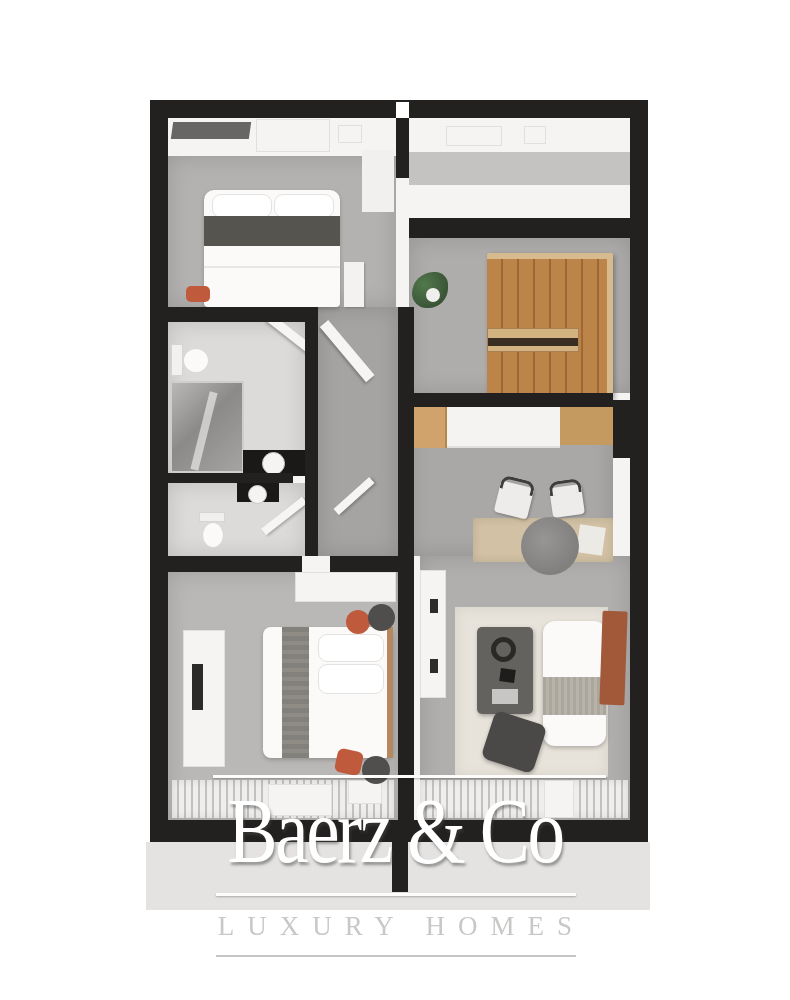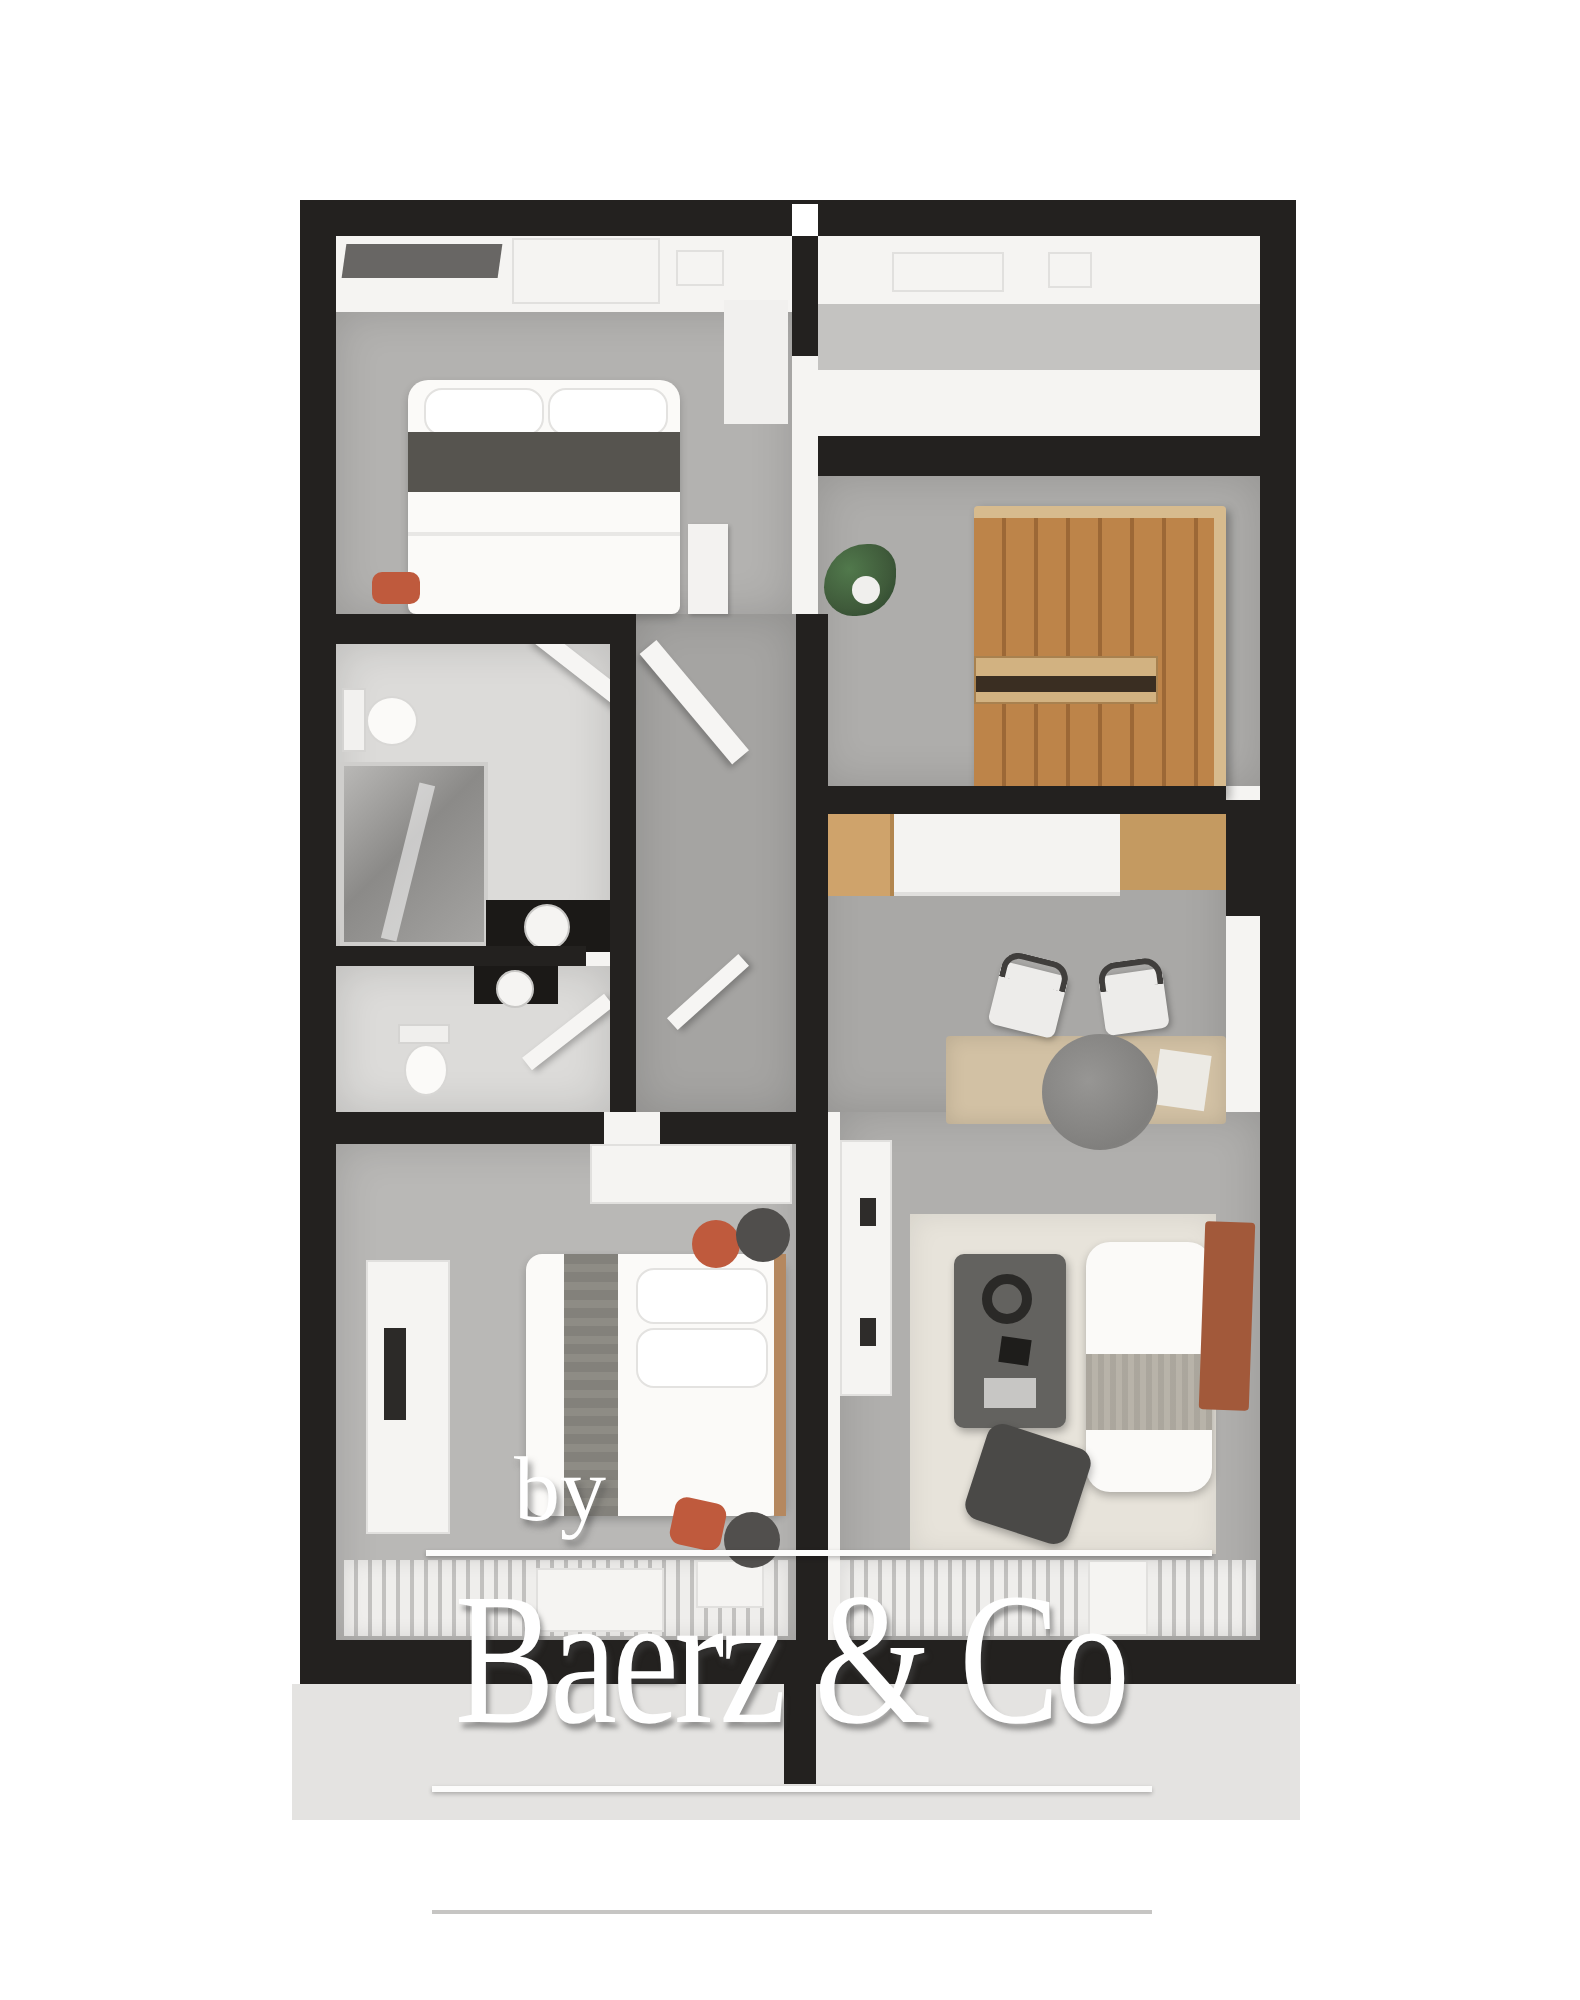--- a/index.html
+++ b/index.html
@@ -145,20 +145,22 @@
   <div class="abs w" style="left:392px;top:842px;width:16px;height:50px;"></div>
   <div class="abs w" style="left:409px;top:218px;width:239px;height:20px;"></div>
   <div class="abs w" style="left:409px;top:393px;width:204px;height:14px;"></div>
   <div class="abs w" style="left:613px;top:400px;width:24px;height:58px;"></div>
   <div class="abs w" style="left:150px;top:307px;width:168px;height:15px;"></div>
   <div class="abs w" style="left:305px;top:307px;width:13px;height:249px;"></div>
   <div class="abs w" style="left:168px;top:473px;width:125px;height:10px;"></div>
   <div class="abs w" style="left:150px;top:556px;width:152px;height:16px;"></div>
   <div class="abs w" style="left:330px;top:556px;width:68px;height:16px;"></div>
 
-  <div class="abs wm" style="left:230px;top:722px;width:100px;font-size:46px;line-height:46px;z-index:10;">by</div>
   <div class="abs wline" style="left:213px;top:775px;width:393px;height:3px;z-index:10;"></div>
   <div class="abs wm" style="left:130px;top:780px;width:530px;font-size:94px;line-height:100px;letter-spacing:-3px;
               transform:scaleX(0.80);transform-origin:center;z-index:10;">Baerz &amp; Co</div>
   <div class="abs wline" style="left:216px;top:893px;width:360px;height:3px;z-index:10;"></div>
+  <div class="abs" style="left:130px;top:906px;width:530px;text-align:center;font-size:27px;line-height:40px;
+              letter-spacing:13px;padding-left:13px;box-sizing:border-box;color:var(--tagline_gray);
+              text-shadow:1px 1px 0 #ffffff;z-index:10;">LUXURY HOMES</div>
   <div class="abs" style="left:216px;top:955px;width:360px;height:2px;background:#c6c5c3;z-index:10;"></div>
 
 </div>
 
 </body></html>

